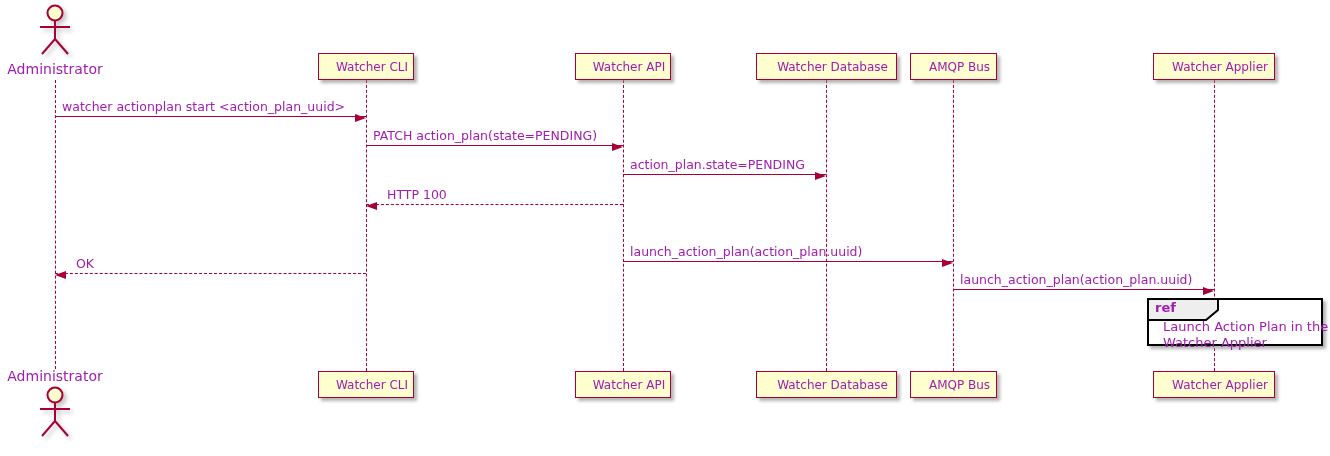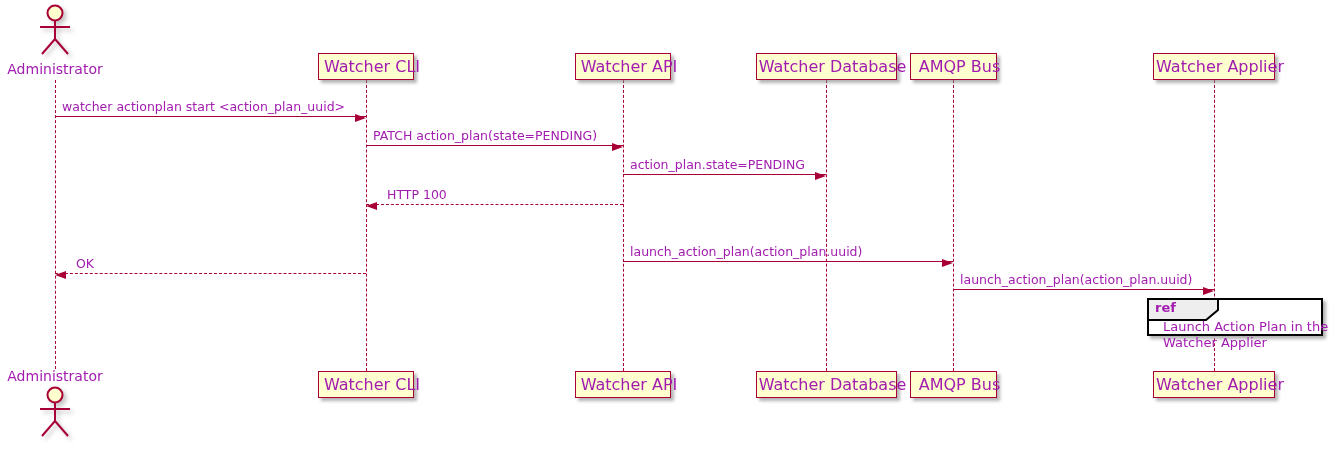--- a/index.html
+++ b/index.html
@@ -5,21 +5,21 @@
   html,body { margin:0; padding:0; background:#ffffff; }
   .canvas {
     position:relative; width:1330px; height:456px; background:#ffffff;
     font-family:"DejaVu Sans", "Liberation Sans", sans-serif; color:#a21caf;
     overflow:hidden;
   }
   .pbox {
     position:absolute; height:27px; box-sizing:border-box;
     background:#FEFECE; border:1.6px solid #A80036;
     display:flex; align-items:center; justify-content:center;
-    font-size:16px; white-space:nowrap;
+    font-size:12px; white-space:nowrap;
     box-shadow:3px 3px 3px rgba(140,140,140,0.65);
     z-index:3;
     padding-left:12px;
   }
   .lifeline {
     position:absolute; width:0; border-left:1px dashed #A80036; z-index:1;
   }
   .msg { position:absolute; height:17px; z-index:2; }
   .msg .msg-line { position:absolute; left:0; right:0; bottom:0; border-top:1px solid #A80036; }
   .msg.dashed .msg-line { border-top-style:dashed; }
@@ -29,21 +29,21 @@
   .msg.dir-left .msg-label { left:21px; }
   .arrowhead {
     position:absolute; bottom:-4.5px; width:0; height:0;
     border-top:4.5px solid transparent; border-bottom:4.5px solid transparent;
   }
   .arrowhead.right { right:0; border-left:11px solid #A80036; }
   .arrowhead.left  { left:0;  border-right:11px solid #A80036; }
   .actor-label { position:absolute; width:140px; text-align:center; font-size:14px; z-index:3; }
   .actor-svg { position:absolute; z-index:3; filter:drop-shadow(3px 3px 2px rgba(150,150,150,0.55)); }
   .ref-box {
-    position:absolute; left:1147px; top:298px; width:176px; height:38px; box-sizing:border-box;
+    position:absolute; left:1147px; top:298px; width:176px; height:48px; box-sizing:border-box;
     background:#ffffff; border:2px solid #000;
     box-shadow:3px 3px 3px rgba(140,140,140,0.65); z-index:4;
   }
   .ref-tab { position:absolute; left:-2px; top:-2px; z-index:5; }
   .ref-tab-label {
     position:absolute; left:6px; top:0px; font-weight:bold; font-size:13px; z-index:6;
   }
   .ref-text { position:absolute; left:14px; top:19px; font-size:13px; line-height:15.5px; white-space:nowrap; }
 </style>
 </head>

